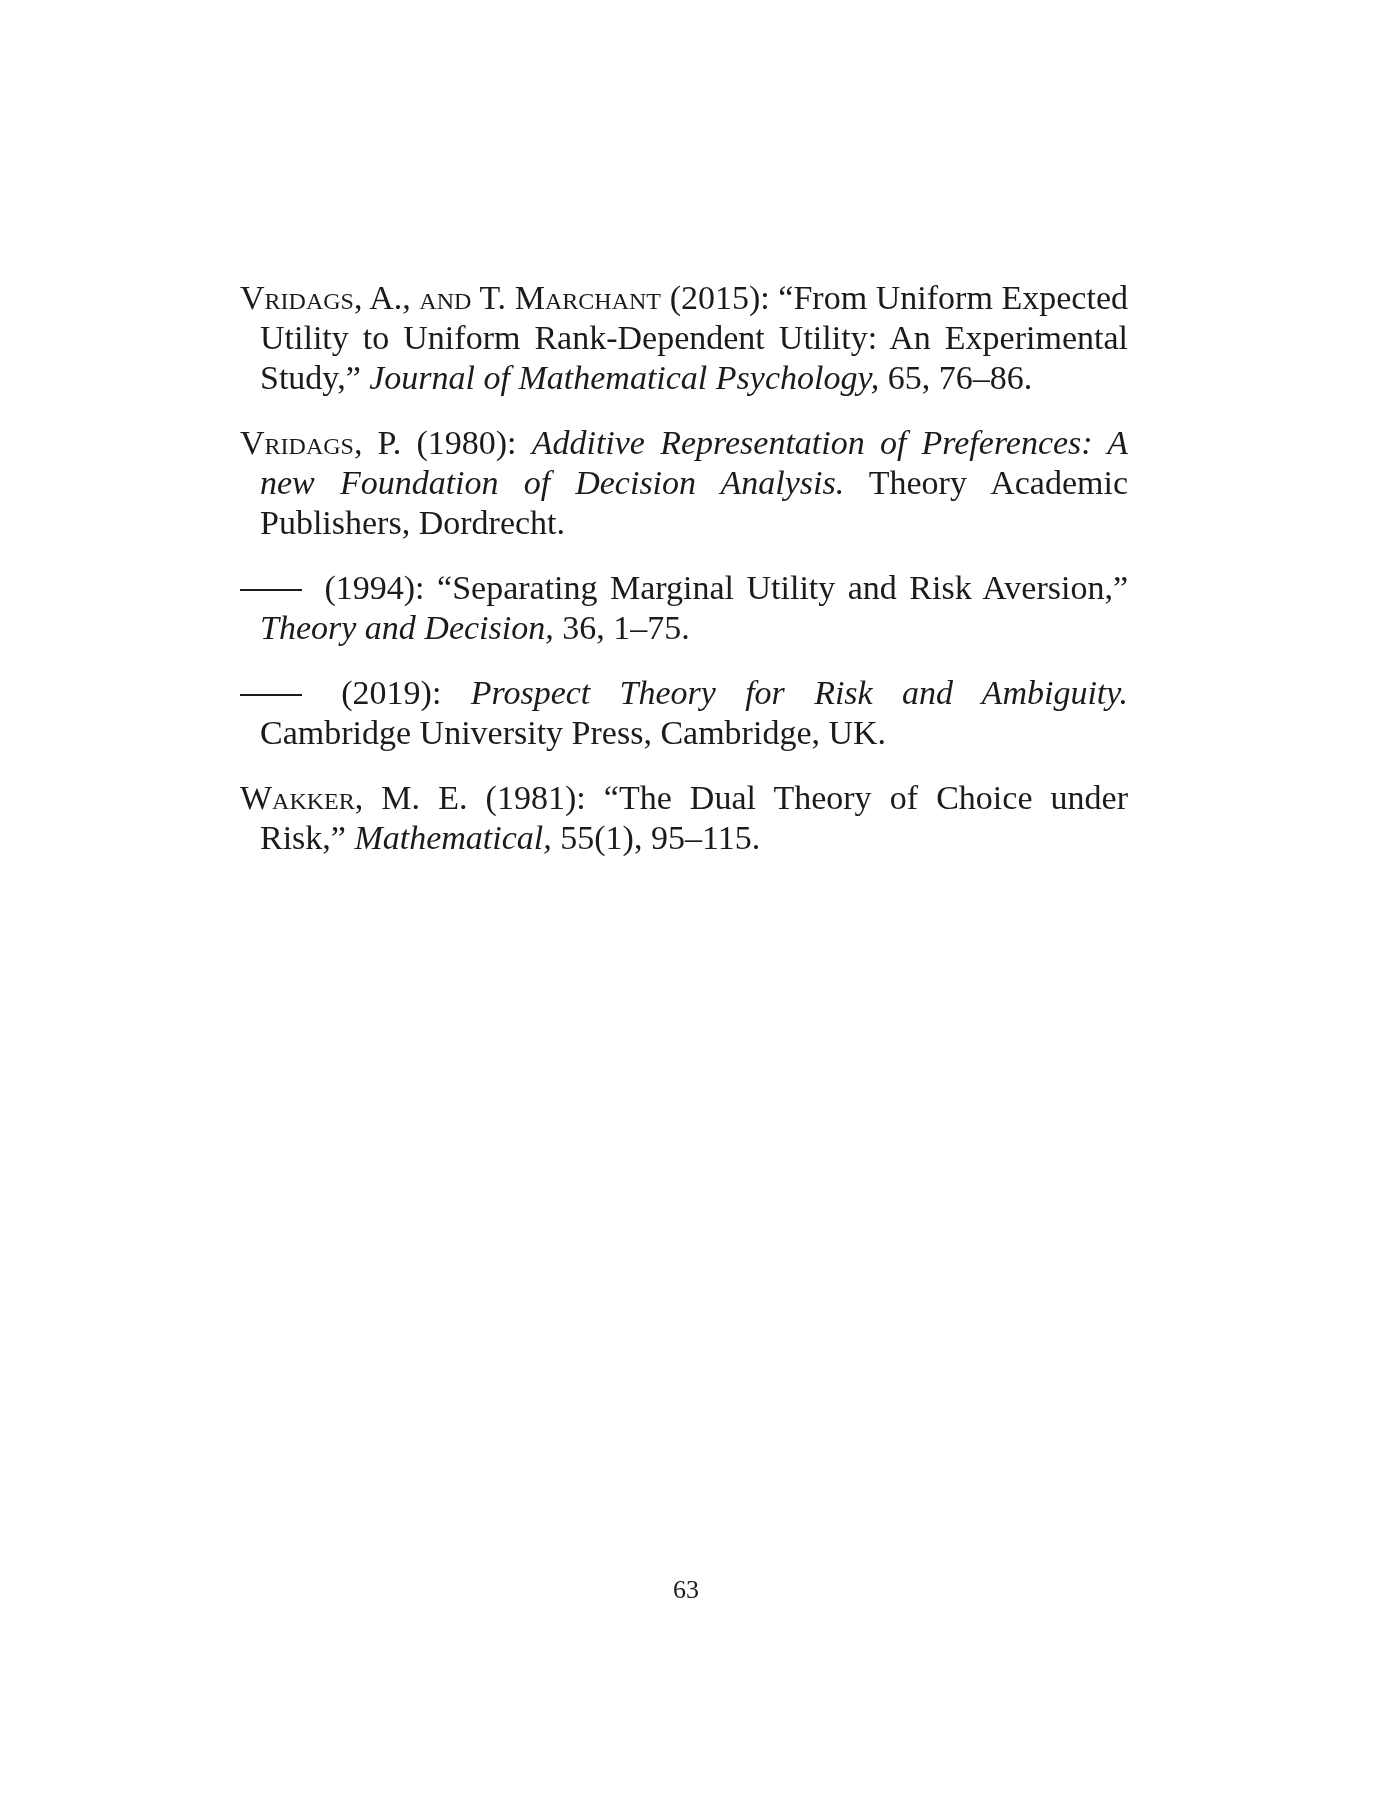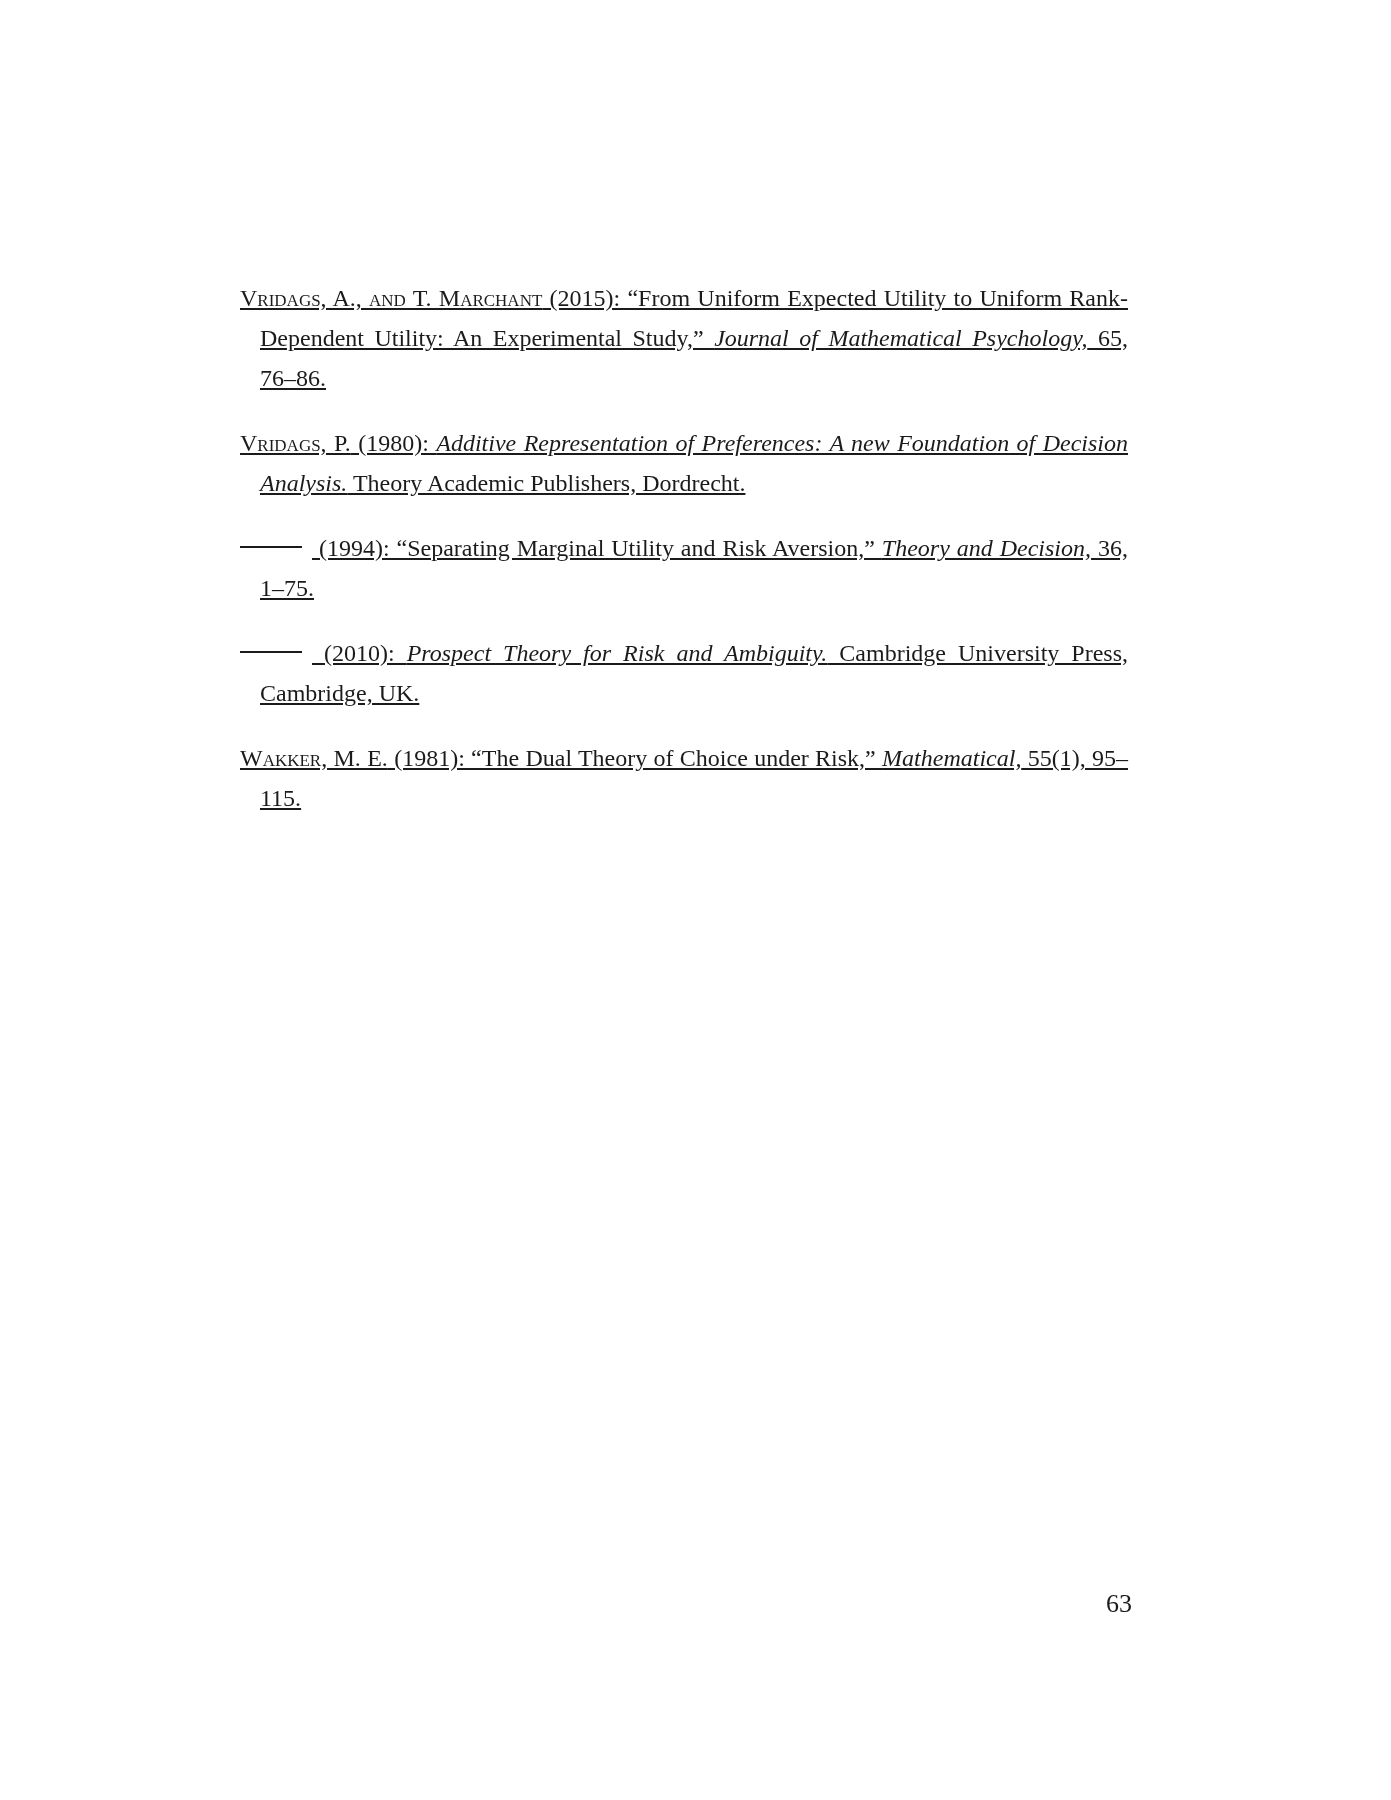--- a/index.html
+++ b/index.html
@@ -21,51 +21,49 @@
     inset: 0;
     background: #ffffff;
   }
   .references {
     position: absolute;
     left: 240px;
     top: 278px;
     width: 892px;
   }
   p.ref {
-    font-size: 24px;
+    font-size: 34px;
     line-height: 40px;
     margin: 0 4px 25px 0;
     text-align: justify;
     padding-left: 20px;
     text-indent: -20px;
-    text-decoration: underline;
   }
   .sc {
     font-variant: small-caps;
   }
   .it {
     font-style: italic;
   }
   .bysame {
     display: inline-block;
     width: 62px;
     height: 2px;
     background: #1b1b1b;
     vertical-align: 8px;
     margin-right: 10px;
   }
   .page-number {
     position: absolute;
     left: 240px;
     top: 1574px;
     width: 892px;
-    text-align: right;
+    text-align: center;
     font-size: 26px;
     line-height: 32px;
-    margin-top: 14px;
   }
 </style>
 </head>
 <body>
 
 <div class="page">
 
   <div class="references">
 
     <p class="ref">
@@ -75,21 +73,21 @@
     <p class="ref">
       <span class="sc">Vridags, P.</span><span> (1980): </span><span class="it">Additive Representation of Preferences: A new Foundation of Decision Analysis.</span><span> Theory Academic Publishers, Dordrecht.</span>
     </p>
 
 
     <p class="ref">
       <span class="bysame"></span><span> (1994): “Separating Marginal Utility and Risk Aversion,” </span><span class="it">Theory and Decision,</span><span> 36, 1–75.</span>
     </p>
 
     <p class="ref">
-      <span class="bysame"></span><span> (2010): </span><span class="it">Prospect Theory for Risk and Ambiguity.</span><span> Cambridge University Press, Cambridge, UK.</span>
+      <span class="bysame"></span><span> (2019): </span><span class="it">Prospect Theory for Risk and Ambiguity.</span><span> Cambridge University Press, Cambridge, UK.</span>
     </p>
 
     <p class="ref">
       <span class="sc">Wakker, M. E.</span><span> (1981): “The Dual Theory of Choice under Risk,” </span><span class="it">Mathematical,</span><span> 55(1), 95–115.</span>
     </p>
 
   </div>
 
   <div class="page-number">63</div>
 

